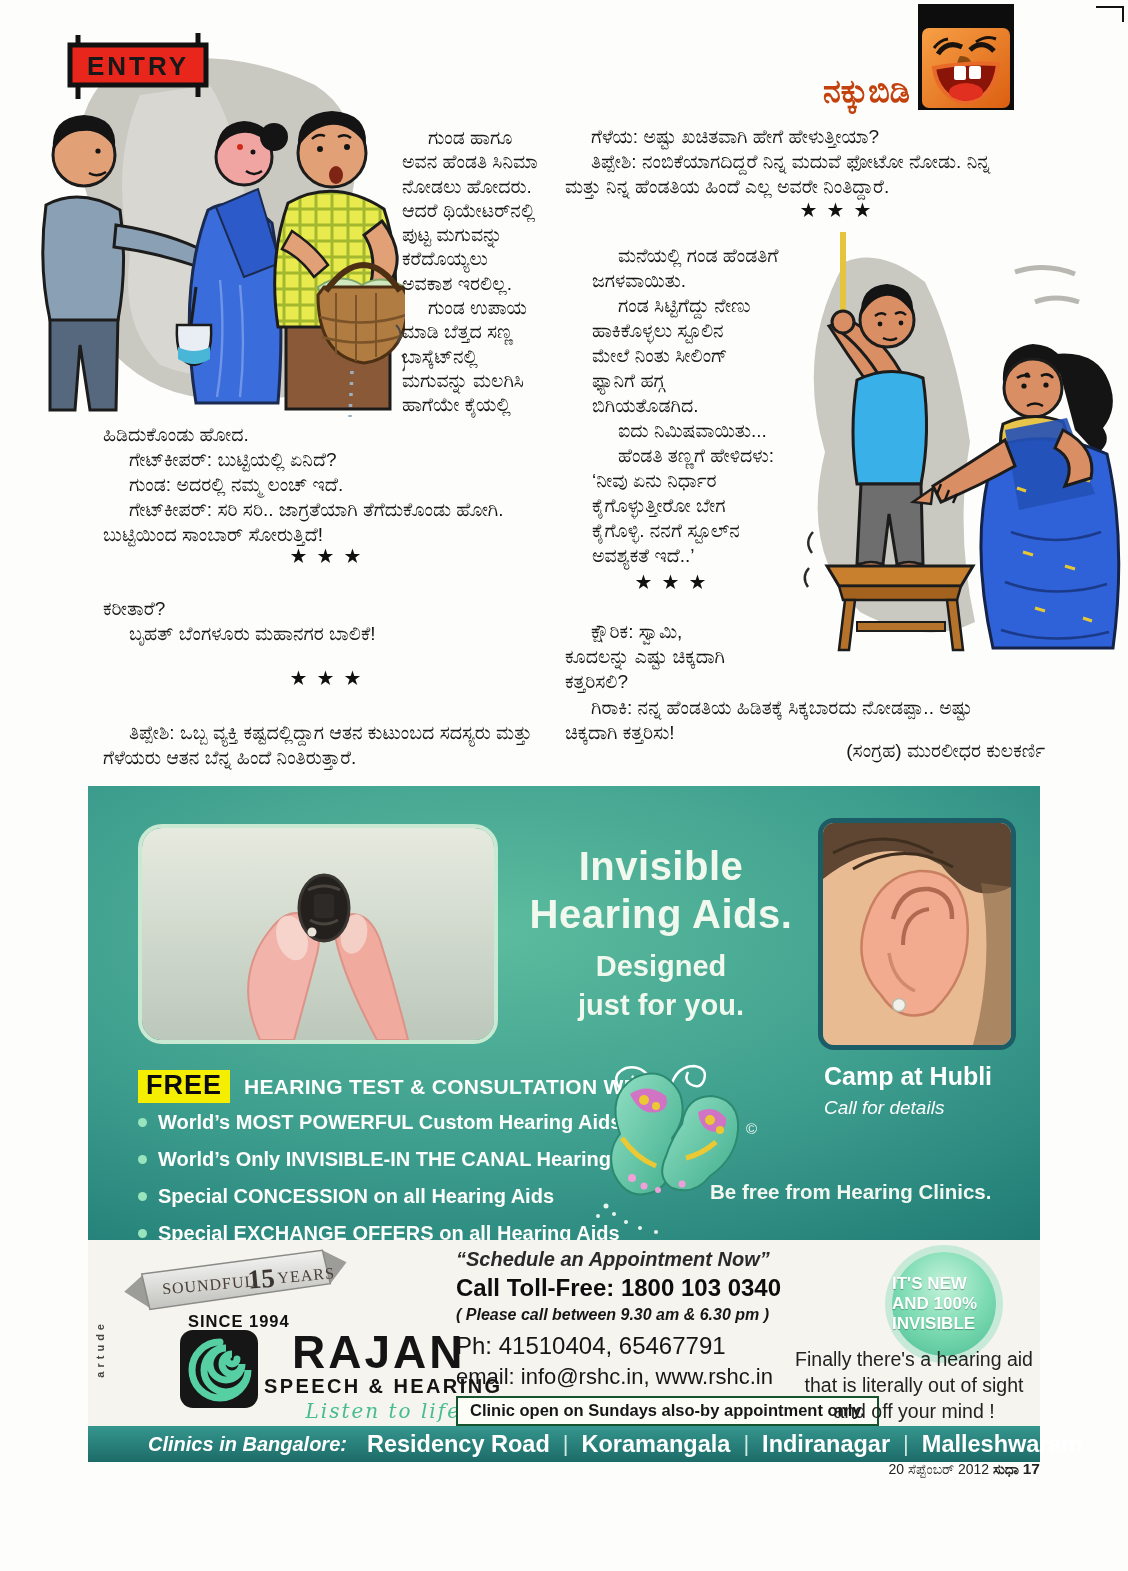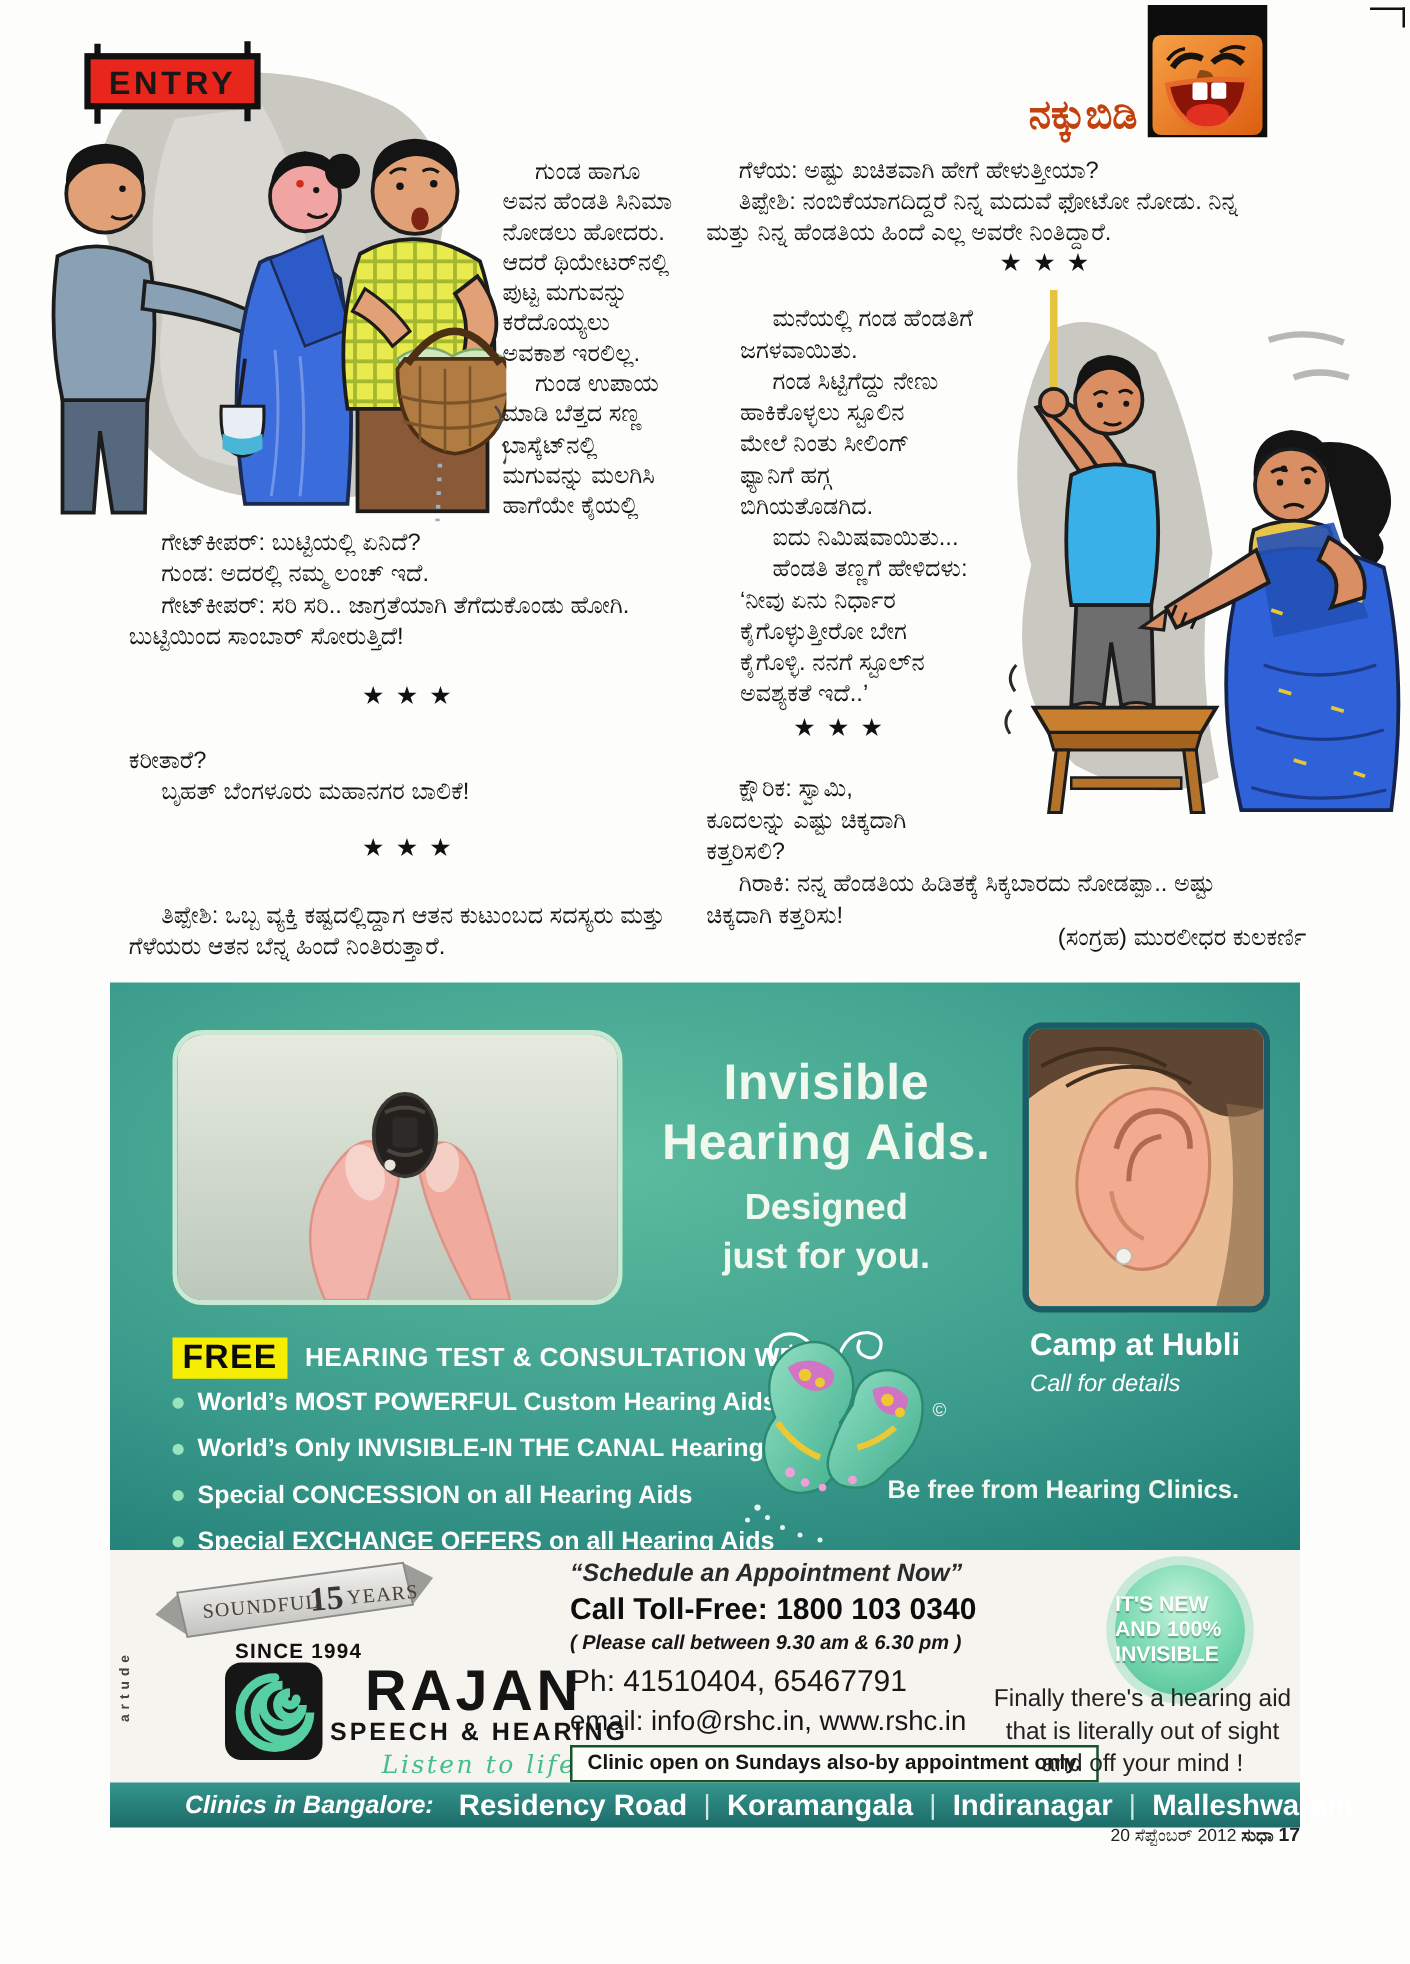--- a/index.html
+++ b/index.html
@@ -249,20 +249,21 @@
     <div class="jl">ಕೂದಲನ್ನು ಎಷ್ಟು ಚಿಕ್ಕದಾಗಿ</div>
     <div class="jl">ಕತ್ತರಿಸಲಿ?</div>
   </div>
   <div class="abs kn" style="left:565px;top:695px;width:545px;">
     <div class="jl ind">ಗಿರಾಕಿ: ನನ್ನ ಹೆಂಡತಿಯ ಹಿಡಿತಕ್ಕೆ ಸಿಕ್ಕಬಾರದು ನೋಡಪ್ಪಾ.. ಅಷ್ಟು</div>
     <div class="jl">ಚಿಕ್ಕದಾಗಿ ಕತ್ತರಿಸು!</div>
   </div>
   <div class="abs byline" style="left:700px;top:740px;width:345px;">(ಸಂಗ್ರಹ) ಮುರಲೀಧರ ಕುಲಕರ್ಣಿ</div>
 
   <div class="abs kn" style="left:103px;top:422px;width:470px;">
+    <div class="jl">ಹಿಡಿದುಕೊಂಡು ಹೋದ.</div>
     <div class="jl ind">ಗೇಟ್‌ಕೀಪರ್: ಬುಟ್ಟಿಯಲ್ಲಿ ಏನಿದೆ?</div>
     <div class="jl ind">ಗುಂಡ: ಅದರಲ್ಲಿ ನಮ್ಮ ಲಂಚ್ ಇದೆ.</div>
     <div class="jl ind">ಗೇಟ್‌ಕೀಪರ್: ಸರಿ ಸರಿ.. ಜಾಗ್ರತೆಯಾಗಿ ತೆಗೆದುಕೊಂಡು ಹೋಗಿ.</div>
     <div class="jl">ಬುಟ್ಟಿಯಿಂದ ಸಾಂಬಾರ್ ಸೋರುತ್ತಿದೆ!</div>
   </div>
   <div class="abs stars" style="left:150px;top:544px;width:360px;">★★★</div>
   <div class="abs kn" style="left:103px;top:596px;width:470px;">
     <div class="jl">ಕರೀತಾರೆ?</div>
     <div class="jl ind">ಬೃಹತ್ ಬೆಂಗಳೂರು ಮಹಾನಗರ ಬಾಲಿಕೆ!</div>
   </div>

